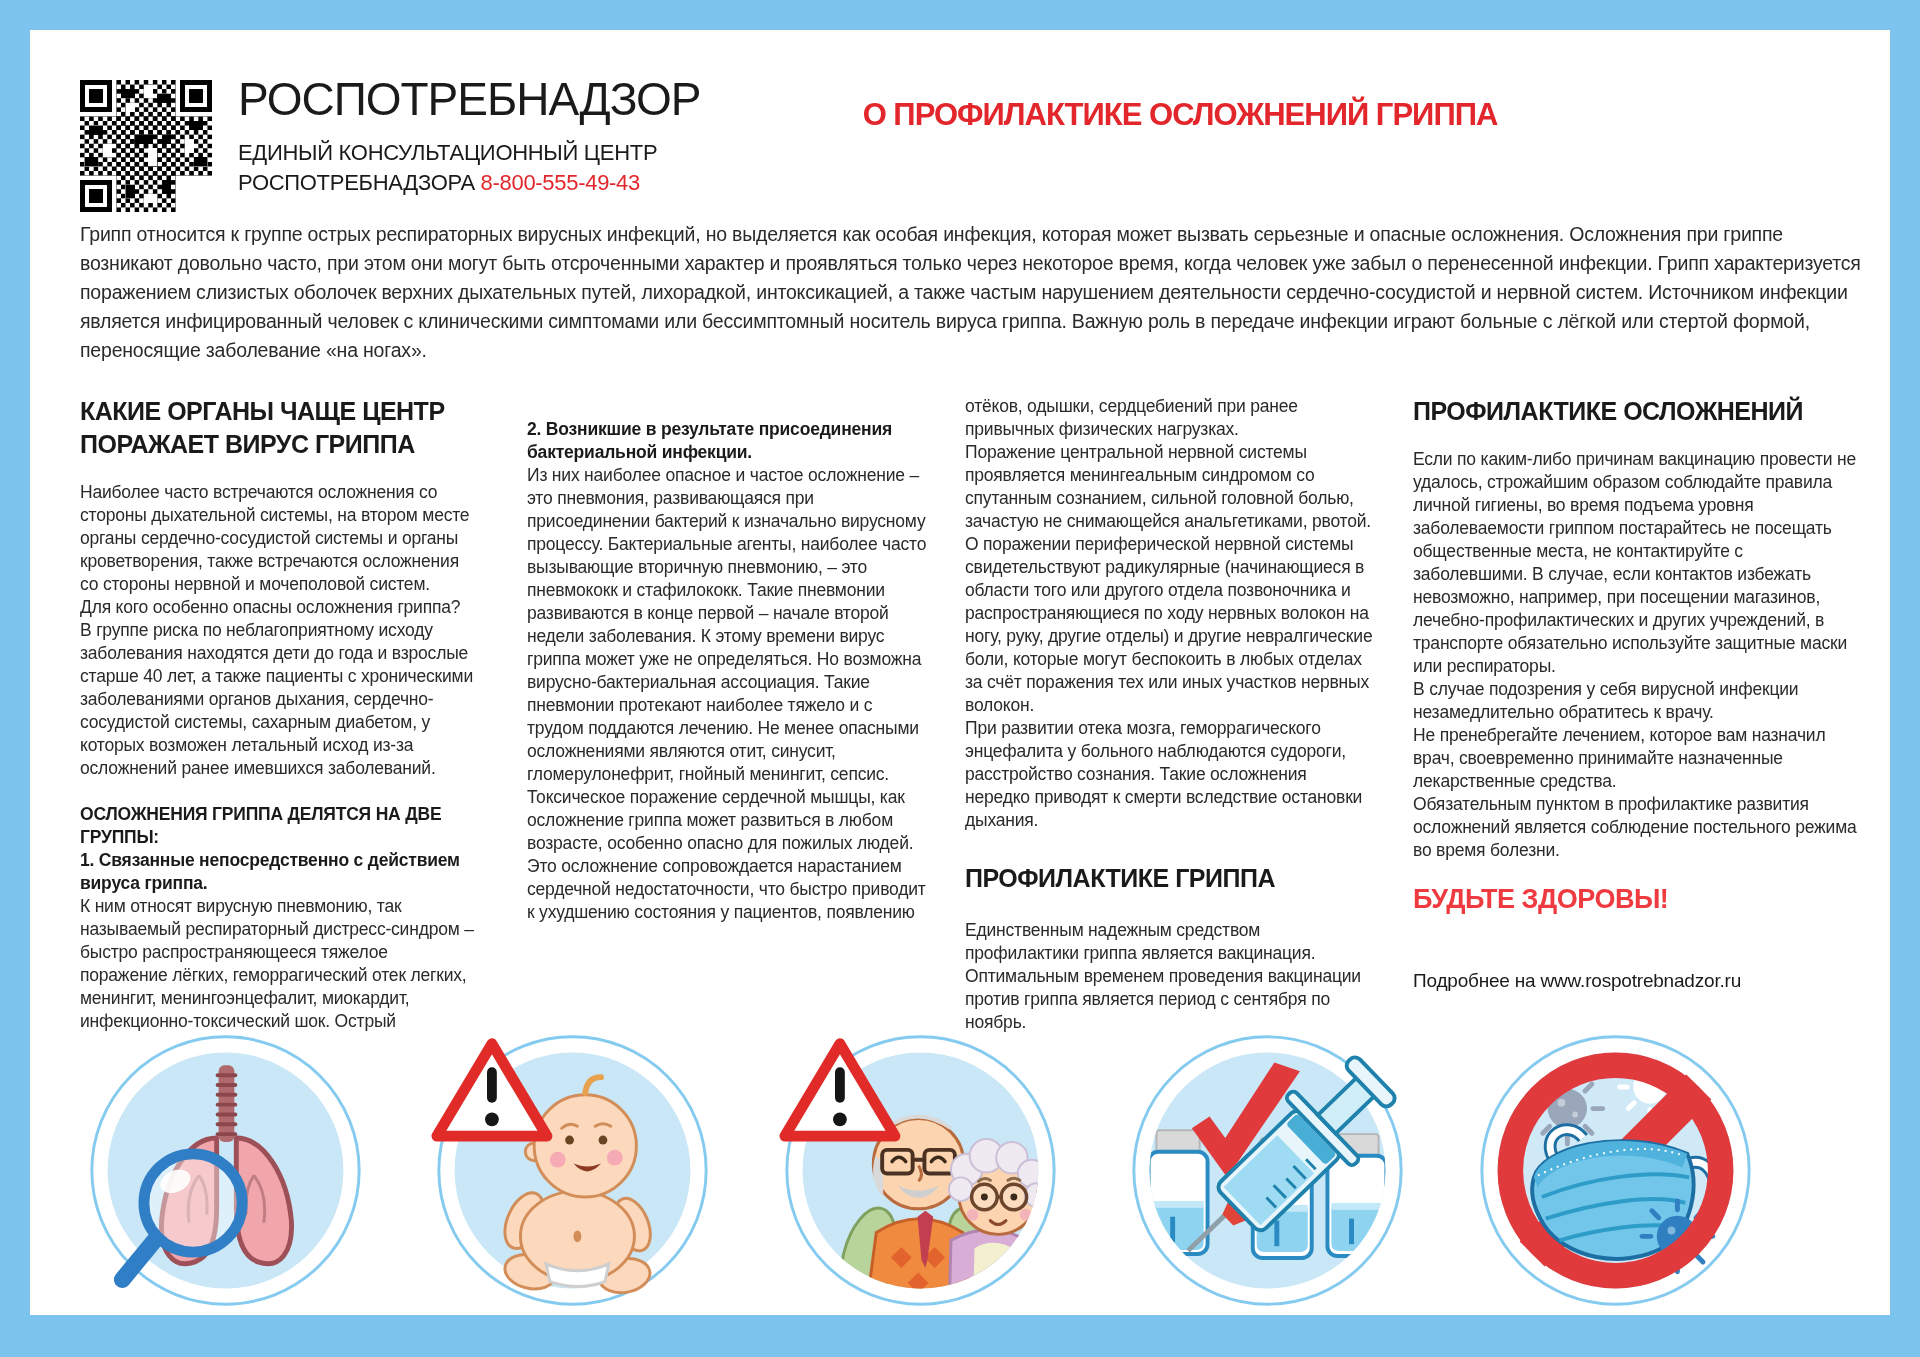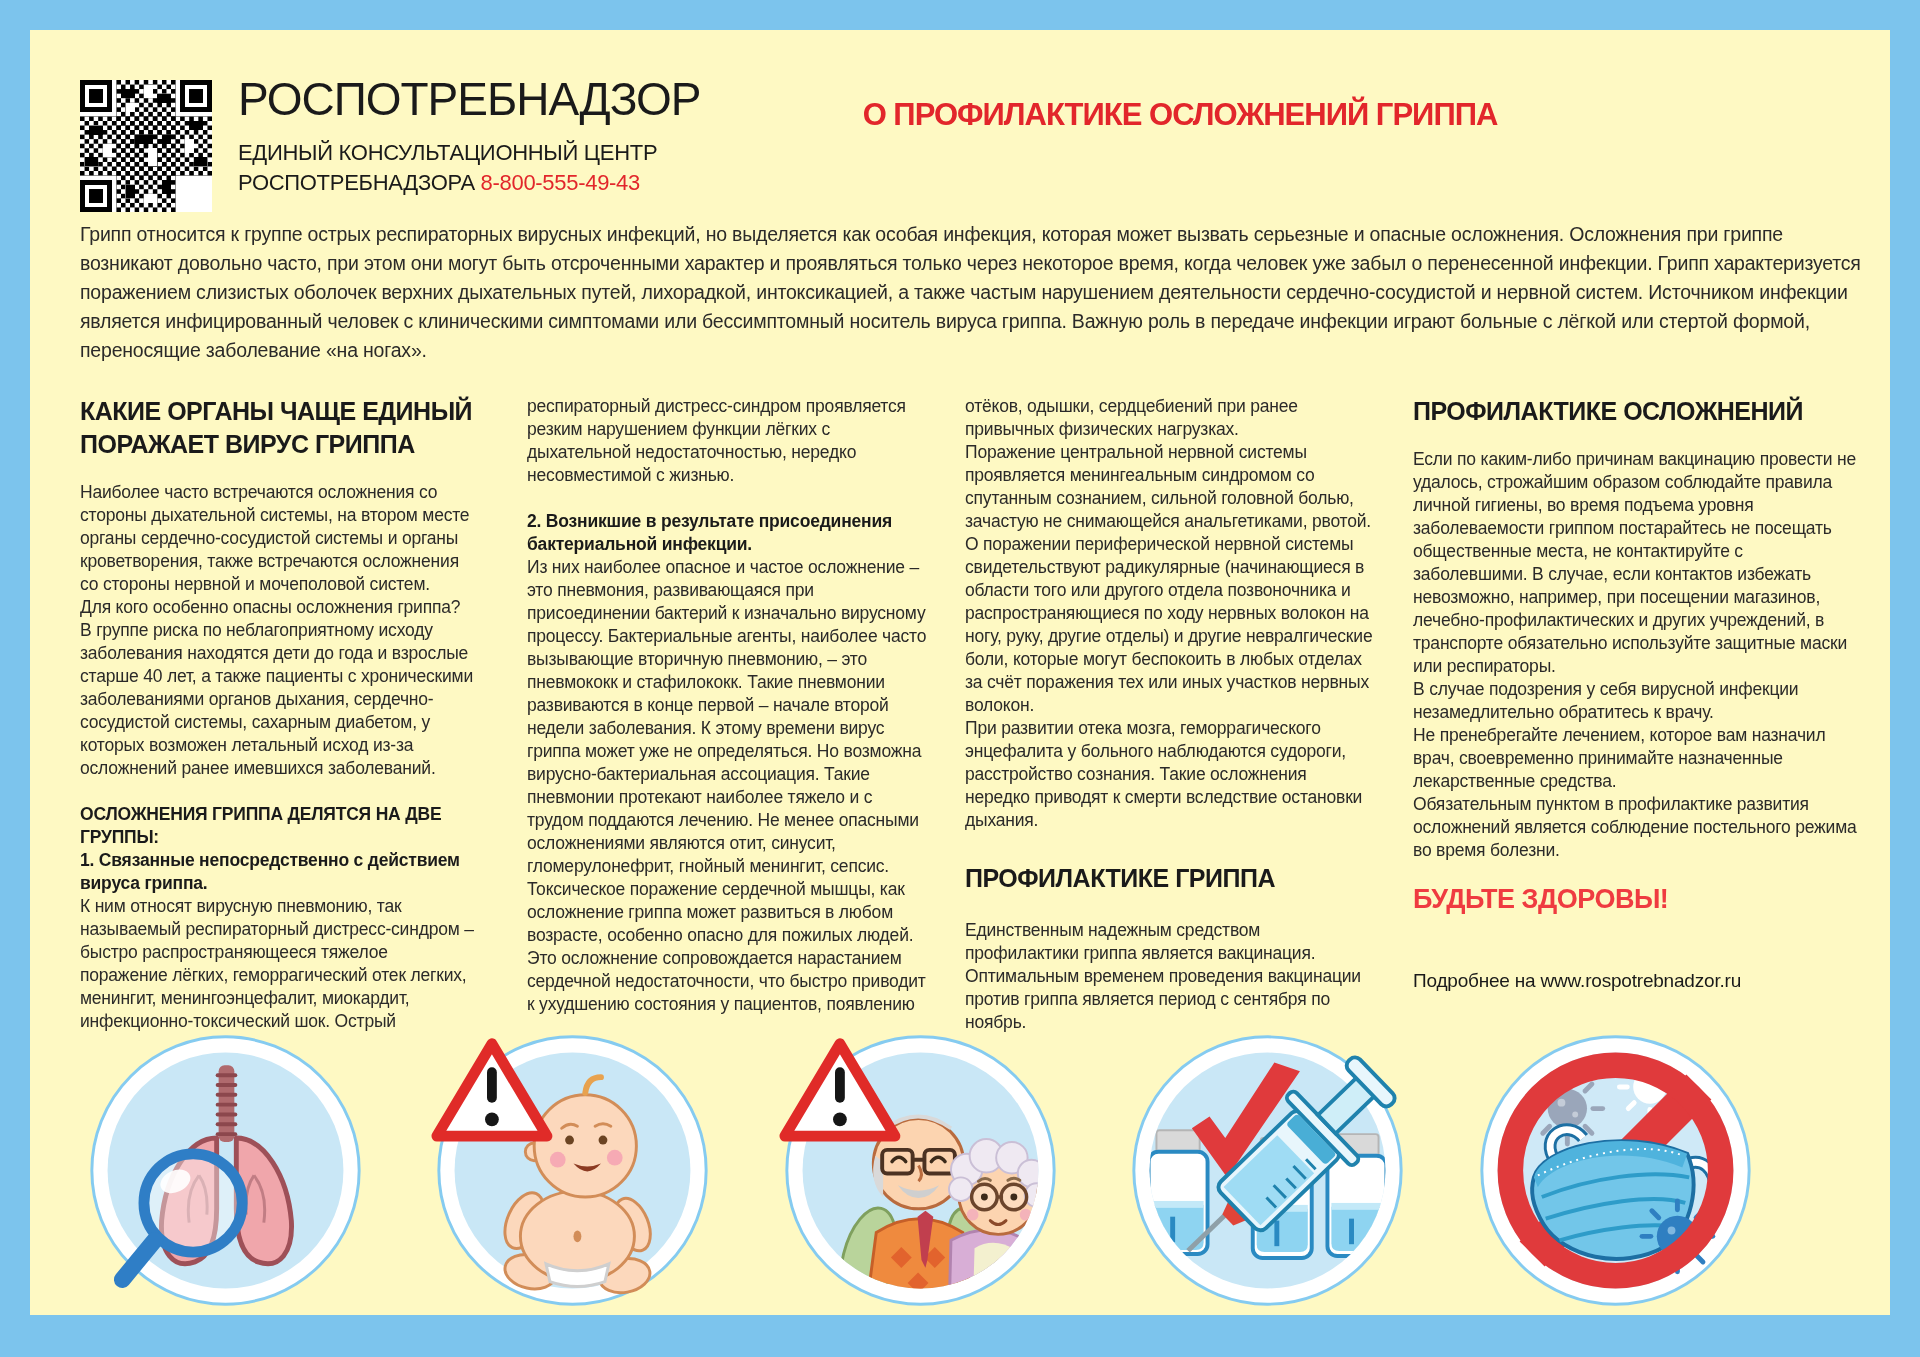--- a/index.html
+++ b/index.html
@@ -2,21 +2,21 @@
 <html><head>
 <meta charset="utf-8">
 <style>
   html,body{margin:0;padding:0;}
   body{
     width:1920px;height:1357px;position:relative;
     background:#7cc4ed;
     font-family:"Liberation Sans", sans-serif;
     color:#2b2a29;
   }
-  .page{position:absolute;left:30px;top:30px;right:30px;bottom:42px;background:#fef9c3;overflow:hidden;}
+  .page{position:absolute;left:30px;top:30px;right:30px;bottom:42px;background:#ffffff;overflow:hidden;}
 
   
   .qr{position:absolute;left:50px;top:50px;width:132px;height:132px;}
   .logo-block{position:absolute;left:208px;top:44px;}
   .logo-title{font-size:46px;line-height:50px;letter-spacing:-1px;color:#1a1a1a;font-weight:400;}
   .logo-sub{margin-top:14px;font-size:22px;line-height:30px;color:#1a1a1a;letter-spacing:-0.3px;}
   .phone{color:#e2262b;}
   .main-title{
     position:absolute;left:520px;right:80px;top:62px;text-align:center;
     font-size:31px;font-weight:bold;letter-spacing:-1px;color:#e2262b;line-height:46px;
@@ -93,31 +93,30 @@
         <span class="phone">8-800-555-49-43</span>
       </div>
     </div>
   </div>
 
   <div class="main-title">О ПРОФИЛАКТИКЕ ОСЛОЖНЕНИЙ ГРИППА</div>
 
   <div class="intro">Грипп относится к группе острых респираторных вирусных инфекций, но выделяется как особая инфекция, которая может вызвать серьезные и опасные осложнения. Осложнения при гриппе возникают довольно часто, при этом они могут быть отсроченными характер и проявляться только через некоторое время, когда человек уже забыл о перенесенной инфекции. Грипп характеризуется поражением слизистых оболочек верхних дыхательных путей, лихорадкой, интоксикацией, а также частым нарушением деятельности сердечно-сосудистой и нервной систем. Источником инфекции является инфицированный человек с клиническими симптомами или бессимптомный носитель вируса гриппа. Важную роль в передаче инфекции играют больные с лёгкой или стертой формой, переносящие заболевание «на ногах».</div>
 
   <div class="col" style="left:50px;width:398px;">
-    <h2>КАКИЕ ОРГАНЫ ЧАЩЕ ЕДИНЫЙ ПОРАЖАЕТ ВИРУС ГРИППА</h2>
+    <h2>КАКИЕ ОРГАНЫ ЧАЩЕ ЦЕНТР ПОРАЖАЕТ ВИРУС ГРИППА</h2>
     <p>Наиболее часто встречаются осложнения со стороны дыхательной системы, на втором месте органы сердечно-сосудистой системы и органы кроветворения, также встречаются осложнения со стороны нервной и мочеполовой систем.</p>
     <p>Для кого особенно опасны осложнения гриппа?</p>
     <p>В группе риска по неблагоприятному исходу заболевания находятся дети до года и взрослые старше 40 лет, а также пациенты с хроническими заболеваниями органов дыхания, сердечно-сосудистой системы, сахарным диабетом, у которых возможен летальный исход из-за осложнений ранее имевшихся заболеваний.</p>
     <p class="subhead">ОСЛОЖНЕНИЯ ГРИППА ДЕЛЯТСЯ НА ДВЕ ГРУППЫ:</p>
     <p style="font-weight:bold;color:#1a1a1a;">1. Связанные непосредственно с действием вируса гриппа.</p>
     <p>К ним относят вирусную пневмонию, так называемый респираторный дистресс-синдром – быстро распространяющееся тяжелое поражение лёгких, геморрагический отек легких, менингит, менингоэнцефалит, миокардит, инфекционно-токсический шок. Острый</p>
   </div>
 
   <div class="col" style="left:497px;width:400px;">
-    <p>респираторный дистресс-синдром проявляется резким нарушением функции лёгких с дыхательной недостаточностью, нередко несовместимой с жизнью.</p>
     <p class="subhead">2. Возникшие в результате присоединения бактериальной инфекции.</p>
     <p>Из них наиболее опасное и частое осложнение – это пневмония, развивающаяся при присоединении бактерий к изначально вирусному процессу. Бактериальные агенты, наиболее часто вызывающие вторичную пневмонию, – это пневмококк и стафилококк. Такие пневмонии развиваются в конце первой – начале второй недели заболевания. К этому времени вирус гриппа может уже не определяться. Но возможна вирусно-бактериальная ассоциация. Такие пневмонии протекают наиболее тяжело и с трудом поддаются лечению. Не менее опасными осложнениями являются отит, синусит, гломерулонефрит, гнойный менингит, сепсис. Токсическое поражение сердечной мышцы, как осложнение гриппа может развиться в любом возрасте, особенно опасно для пожилых людей. Это осложнение сопровождается нарастанием сердечной недостаточности, что быстро приводит к ухудшению состояния у пациентов, появлению</p>
   </div>
 
   <div class="col" style="left:935px;width:408px;">
     <p>отёков, одышки, сердцебиений при ранее привычных физических нагрузках.</p>
     <p>Поражение центральной нервной системы проявляется менингеальным синдромом со спутанным сознанием, сильной головной болью, зачастую не снимающейся анальгетиками, рвотой.</p>
     <p>О поражении периферической нервной системы свидетельствуют радикулярные (начинающиеся в области того или другого отдела позвоночника и распространяющиеся по ходу нервных волокон на ногу, руку, другие отделы) и другие невралгические боли, которые могут беспокоить в любых отделах за счёт поражения тех или иных участков нервных волокон.</p>
     <p>При развитии отека мозга, геморрагического энцефалита у больного наблюдаются судороги, расстройство сознания. Такие осложнения нередко приводят к смерти вследствие остановки дыхания.</p>
     <h2 style="margin:30px 0 24px 0;">ПРОФИЛАКТИКЕ ГРИППА</h2>

